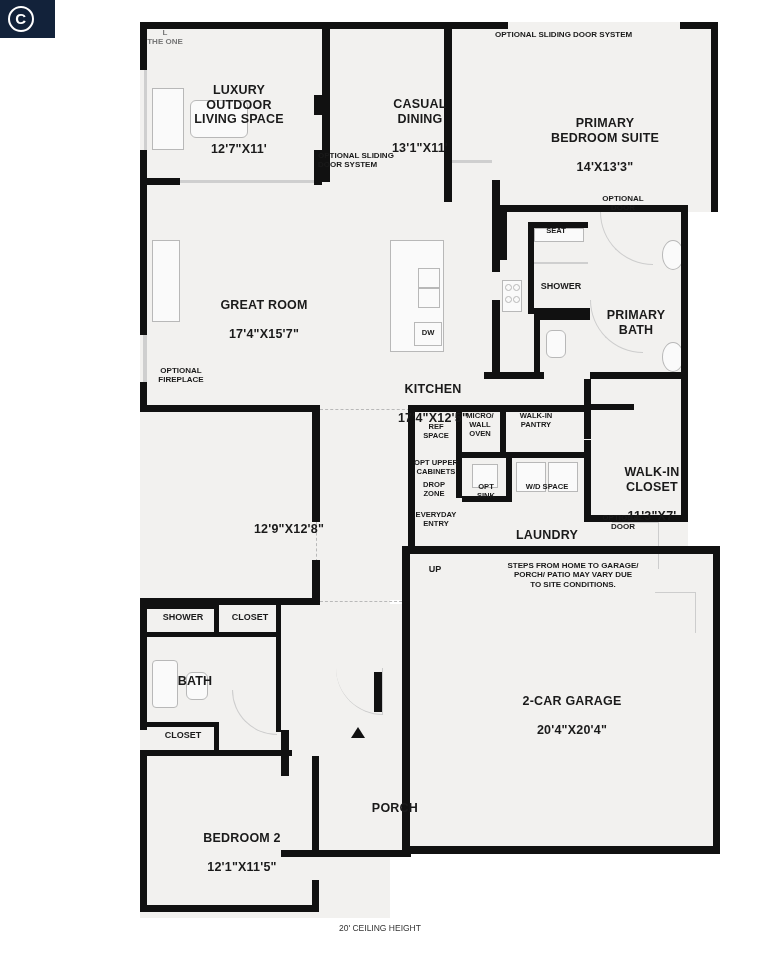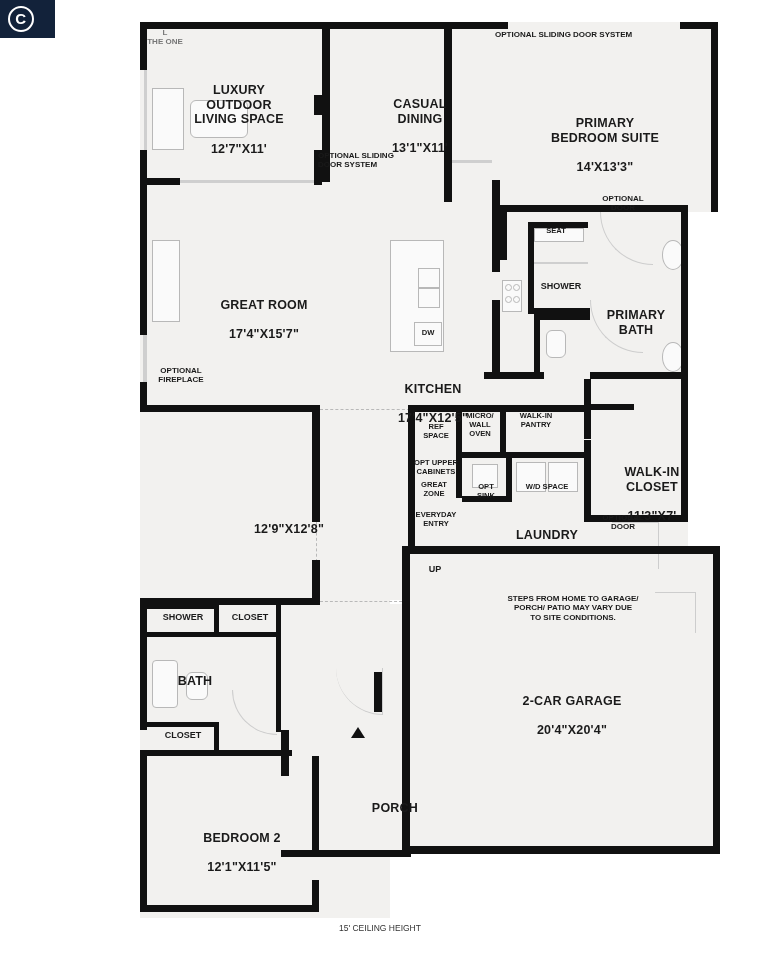--- a/index.html
+++ b/index.html
@@ -257,21 +257,21 @@
 
   <div class="lbl tiny" style="left:414px;top:423px;width:44px;">REF
 SPACE</div>
   <div class="lbl tiny" style="left:458px;top:412px;width:44px;">MICRO/
 WALL
 OVEN</div>
   <div class="lbl tiny" style="left:506px;top:412px;width:60px;">WALK-IN
 PANTRY</div>
   <div class="lbl tiny" style="left:406px;top:459px;width:60px;">OPT UPPER
 CABINETS</div>
-  <div class="lbl tiny" style="left:412px;top:481px;width:44px;">GREAT
+  <div class="lbl tiny" style="left:412px;top:481px;width:44px;">DROP
 ZONE</div>
   <div class="lbl tiny" style="left:466px;top:483px;width:40px;">OPT
 SINK</div>
   <div class="lbl tiny" style="left:512px;top:483px;width:70px;">W/D SPACE</div>
   <div class="lbl tiny" style="left:406px;top:511px;width:60px;">EVERYDAY
 ENTRY</div>
 
   <div class="lbl room" style="left:592px;top:450px;width:96px;">
     <span>WALK-IN
 CLOSET</span><br>
@@ -284,21 +284,21 @@
 
   <div class="lbl note" style="left:588px;top:513px;width:70px;">OPTIONAL
 DOOR</div>
 
   <div class="lbl room" style="left:152px;top:478px;width:250px;">
     <br>
     <span>12'9"X12'8"</span>
   </div>
 
   <div class="lbl small" style="left:420px;top:564px;width:30px;">UP</div>
-  <div class="lbl note" style="left:478px;top:561px;width:190px;margin-top:33px;">STEPS FROM HOME TO GARAGE/
+  <div class="lbl note" style="left:478px;top:561px;width:190px;">STEPS FROM HOME TO GARAGE/
 PORCH/ PATIO MAY VARY DUE
 TO SITE CONDITIONS.</div>
 
   <div class="lbl small" style="left:150px;top:612px;width:66px;">SHOWER</div>
   <div class="lbl small" style="left:222px;top:612px;width:56px;">CLOSET</div>
   <div class="lbl small" style="left:152px;top:730px;width:62px;">CLOSET</div>
 
   <div class="lbl room" style="left:150px;top:659px;width:66px;">
     <span>BATH</span>
   </div>
@@ -311,19 +311,19 @@
 
   <div class="lbl room" style="left:310px;top:786px;width:96px;text-align:right;">
     <span>PORCH</span>
   </div>
 
   <div class="lbl room" style="left:160px;top:816px;width:140px;">
     <span>BEDROOM 2</span><br>
     <span>12'1"X11'5"</span>
   </div>
 
-  <div class="lbl footer" style="left:320px;top:923px;width:120px;">15' CEILING HEIGHT</div>
+  <div class="lbl footer" style="left:320px;top:923px;width:120px;">20' CEILING HEIGHT</div>
 
   <div class="watermark">
     <span class="c-mark">C</span>
   </div>
 
 </div>
 
 </body></html>

